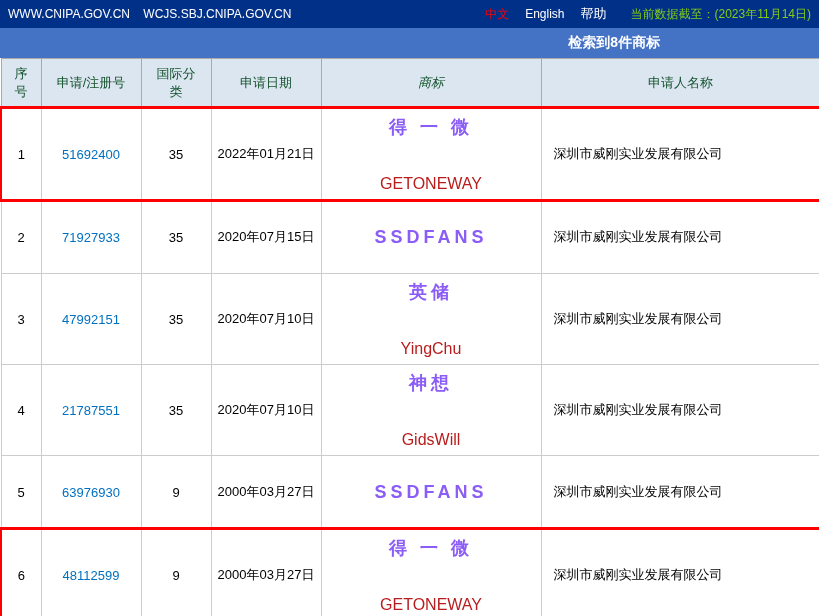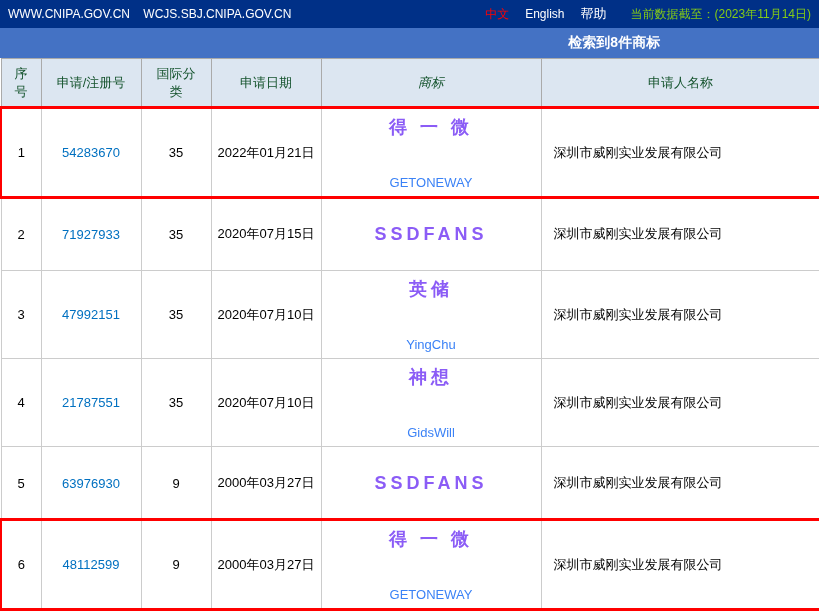--- a/index.html
+++ b/index.html
@@ -118,22 +118,22 @@
     }
 
     .brand-main {
       font-size: 18px;
       font-weight: bold;
       letter-spacing: 4px;
       display: block;
       color: #8b5cf6;
     }
     .brand-sub {
-      font-size: 13px;
-      color: #3b82f6;
+      font-size: 16px;
+      color: #b91c1c;
       display: block;
       margin-top: 36px;
     }
 
     tr.red-border {
       outline: 2px solid red;
     }
     tr.red-border td {
       border-top: 2px solid red !important;
       border-bottom: 2px solid red !important;
@@ -192,21 +192,21 @@
       <th class="col-appno">申请/注册号</th>
       <th class="col-intl">国际分类</th>
       <th class="col-date">申请日期</th>
       <th class="col-brand">商标</th>
       <th class="col-applicant">申请人名称</th>
     </tr>
   </thead>
   <tbody id="table-body">
   <tr class="red-border">
         <td>1</td>
-        <td><a class="app-no-link">54283670</a></td>
+        <td><a class="app-no-link">51692400</a></td>
         <td>35</td>
         <td>2022年01月21日</td>
         <td class="brand-cell">
           <div class="brand-cell-inner">
             <span class="brand-main">得 一 微</span>
             <span class="brand-sub">GETONEWAY</span>
           </div>
         </td>
         <td style="text-align: left; padding-left: 12px;">深圳市威刚实业发展有限公司</td>
       </tr>

